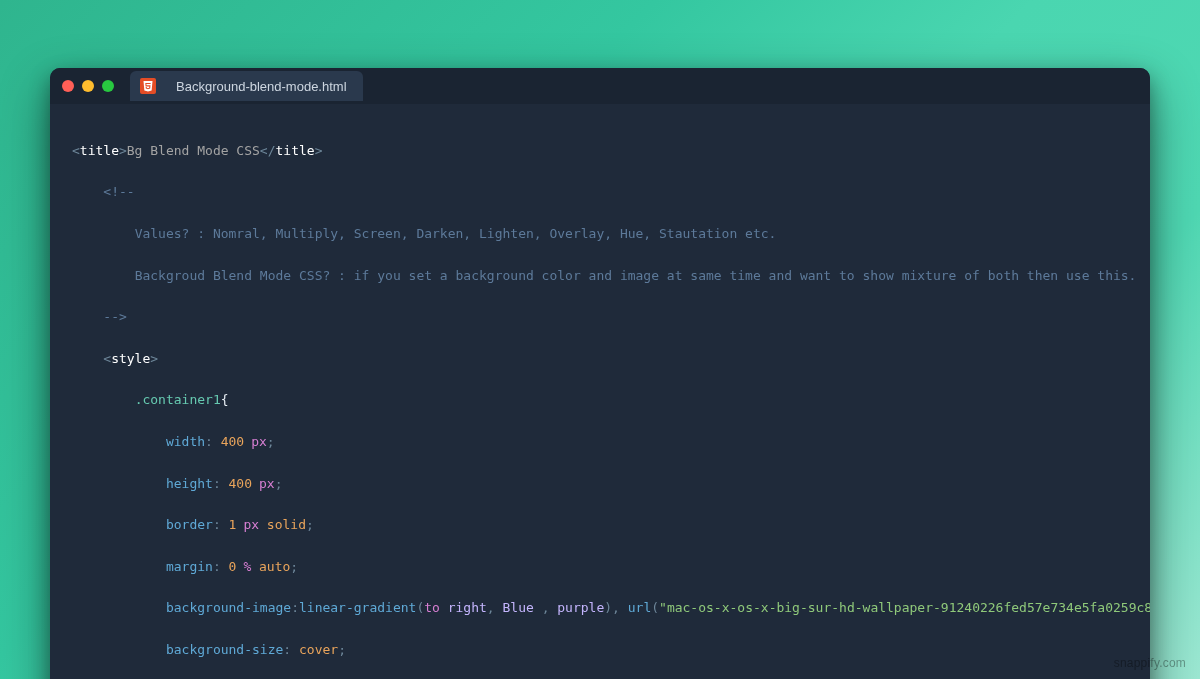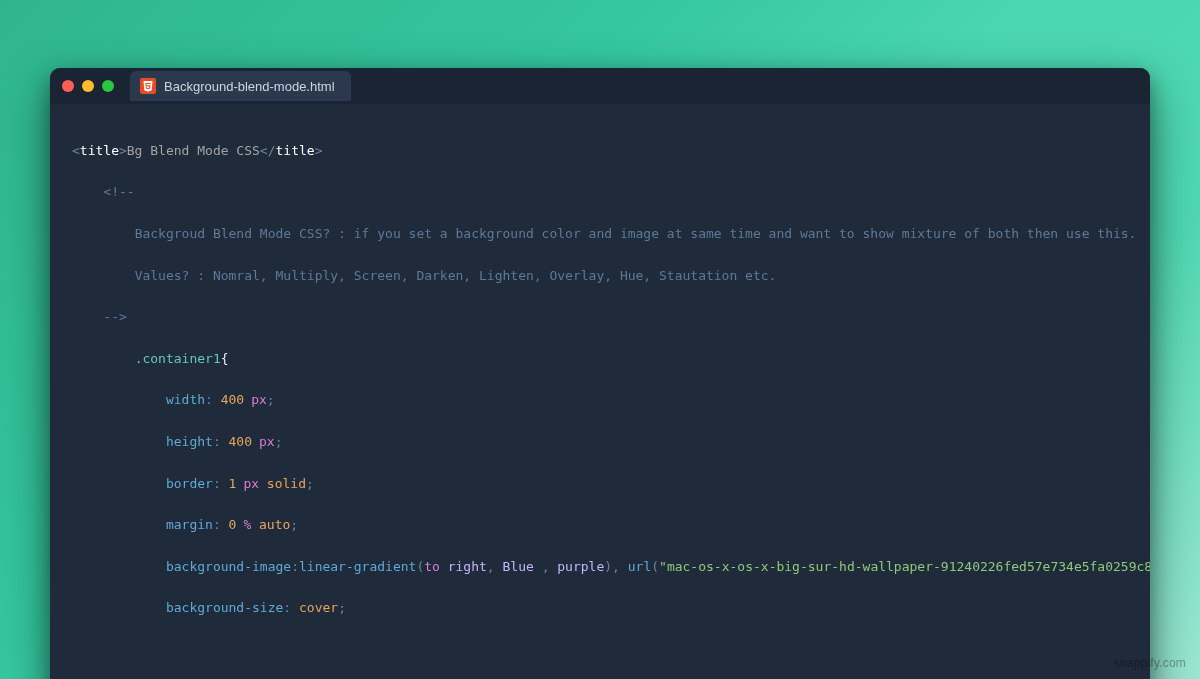--- a/index.html
+++ b/index.html
@@ -40,21 +40,21 @@
   .dot.green  { background:#28c840; }
 
   .tab {
     margin-left: 16px;
     height: 30px;
     background: #2a394d;
     border-radius: 6px 6px 0 0;
     padding: 0 16px 0 10px;
     display: flex;
     align-items: center;
-    gap: 8px;
+    gap: 20px;
     font: 13px/1 -apple-system, BlinkMacSystemFont, "Segoe UI", sans-serif;
     color: #cdd6e0;
   }
   .html-badge {
     width: 16px; height: 16px;
     background: #e44d26;
     border-radius: 2px;
     display: flex; align-items: center; justify-content: center;
   }
   .html-badge svg { width: 12px; height: 12px; }
@@ -110,23 +110,24 @@
             <path fill="#ffffff" d="M3 2l1.7 19L12 23l7.3-2L21 2H3zm14.2 6.2H8.8l.2 2.3h8l-.6 6.7L12 18.5l-4.4-1.3-.3-3.3h2.2l.15 1.7L12 16.3l2.35-.7.25-2.7H7.2L6.6 5.8h10.8l-.2 2.4z"></path>
           </svg>
       </span>
       <span>Background-blend-mode.html</span>
     </div>
   </div>
 
   <div class="editor">
 <span class="line"><span class="pun">&lt;</span><span class="tag">title</span><span class="pun">&gt;</span><span class="txt">Bg Blend Mode CSS</span><span class="pun">&lt;/</span><span class="tag">title</span><span class="pun">&gt;</span></span>
 <span class="line">    <span class="cmt">&lt;!--</span></span>
+<span class="line">        <span class="cmt">Values? : Nomral, Multiply, Screen, Darken, Lighten, Overlay, Hue, Stautation etc.</span></span>
 <span class="line">        <span class="cmt">Backgroud Blend Mode CSS? : if you set a background color and image at same time and want to show mixture of both then use this.</span></span>
-<span class="line">        <span class="cmt">Values? : Nomral, Multiply, Screen, Darken, Lighten, Overlay, Hue, Stautation etc.</span></span>
 <span class="line">    <span class="cmt">--&gt;</span></span>
+<span class="line">    <span class="pun">&lt;</span><span class="tag">style</span><span class="pun">&gt;</span></span>
 <span class="line">        <span class="sel">.container1</span><span class="brace">{</span></span>
 <span class="line">            <span class="prop">width</span><span class="pun">: </span><span class="num">400</span><span class="unit">px</span><span class="pun">;</span></span>
 <span class="line">            <span class="prop">height</span><span class="pun">: </span><span class="num">400</span><span class="unit">px</span><span class="pun">;</span></span>
 <span class="line">            <span class="prop">border</span><span class="pun">: </span><span class="num">1</span><span class="unit">px</span> <span class="val">solid</span><span class="pun">;</span></span>
 <span class="line">            <span class="prop">margin</span><span class="pun">: </span><span class="num">0</span><span class="unit">%</span> <span class="val">auto</span><span class="pun">;</span></span>
 <span class="line">            <span class="prop">background-image</span><span class="pun">:</span><span class="fn">linear-gradient</span><span class="pun">(</span><span class="kw">to</span> <span class="ident">right</span><span class="pun">, </span><span class="ident">Blue</span> <span class="pun">, </span><span class="ident">purple</span><span class="pun">), </span><span class="fn">url</span><span class="pun">(</span><span class="str">"mac-os-x-os-x-big-sur-hd-wallpaper-91240226fed57e734e5fa0259c8f9866.jpg"</span></span>
 <span class="line">            <span class="prop">background-size</span><span class="pun">: </span><span class="val">cover</span><span class="pun">;</span></span>
 
 
 <span class="line"></span>

